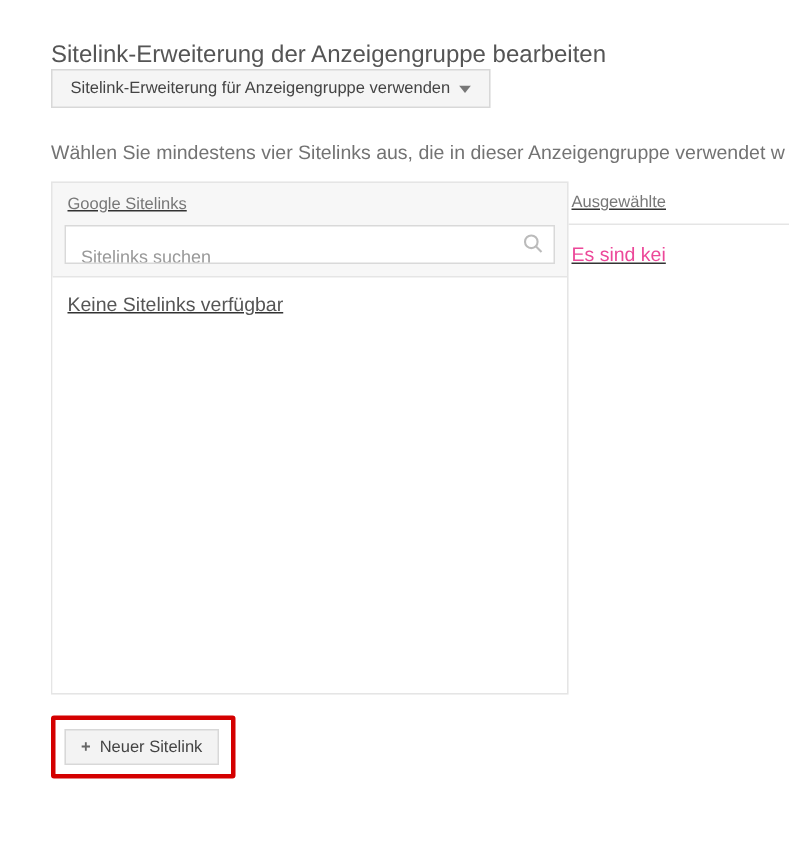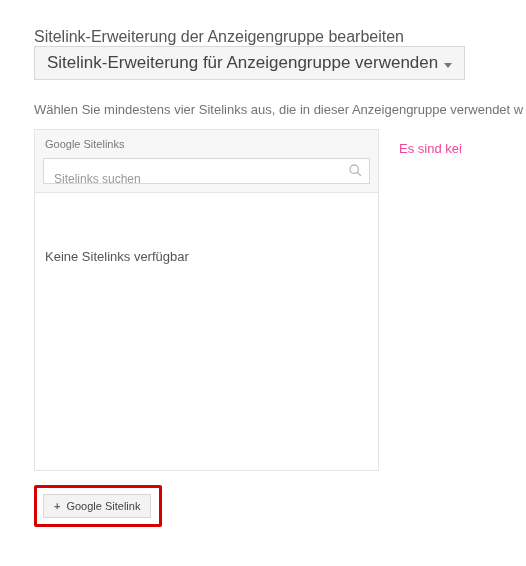--- a/index.html
+++ b/index.html
@@ -19,38 +19,38 @@
       font-size: 16px;
       font-weight: normal;
       color: #555;
     }
     .dropdown-btn {
       display: inline-flex;
       align-items: center;
       background: #f5f5f5;
       border: 1px solid #d8d8d8;
       padding: 6px 12px;
-      font-size: 17px;
+      font-size: 11px;
       color: #444;
       cursor: pointer;
       margin-bottom: 22px;
     }
     .dropdown-btn .arrow {
       margin-left: 6px;
       display: inline-block;
     }
     .instruction {
       font-size: 13px;
       color: #737373;
       margin-bottom: 12px;
       white-space: nowrap;
     }
     .columns {
       display: flex;
-      gap: 18px;
+      text-decoration: underline;
     }
     .panel {
       width: 345px;
       border: 1px solid #e5e5e5;
       background: #f7f7f7;
     }
     .panel-header {
       font-size: 11px;
       color: #777;
       padding: 8px 10px;
@@ -83,21 +83,20 @@
     }
     .list-area {
       background: #fff;
       border-top: 1px solid #e5e5e5;
       height: 278px;
       padding: 10px 10px;
     }
     .empty-text {
       font-size: 13px;
       color: #555;
-      margin-top: 46px;
     }
     .right-col {
       flex: 1;
       min-width: 0;
     }
     .right-header {
       font-size: 11px;
       color: #777;
       border-bottom: 1px solid #e5e5e5;
       padding: 8px 0 8px 2px;
@@ -163,24 +162,25 @@
               </svg>
           </span>
         </div>
       </div>
       <div class="list-area">
         <div class="empty-text">Keine Sitelinks verfügbar</div>
       </div>
     </div>
 
     <div class="right-col">
+      <div class="right-header">Ausgewählte</div>
       <div class="right-empty">Es sind kei</div>
     </div>
   </div>
 
   <div class="highlight">
     <button class="new-btn">
       <span class="plus">+</span>
-      <span>Google Sitelink</span>
+      <span>Neuer Sitelink</span>
     </button>
   </div>
 
 </div>
 
 </body></html>

